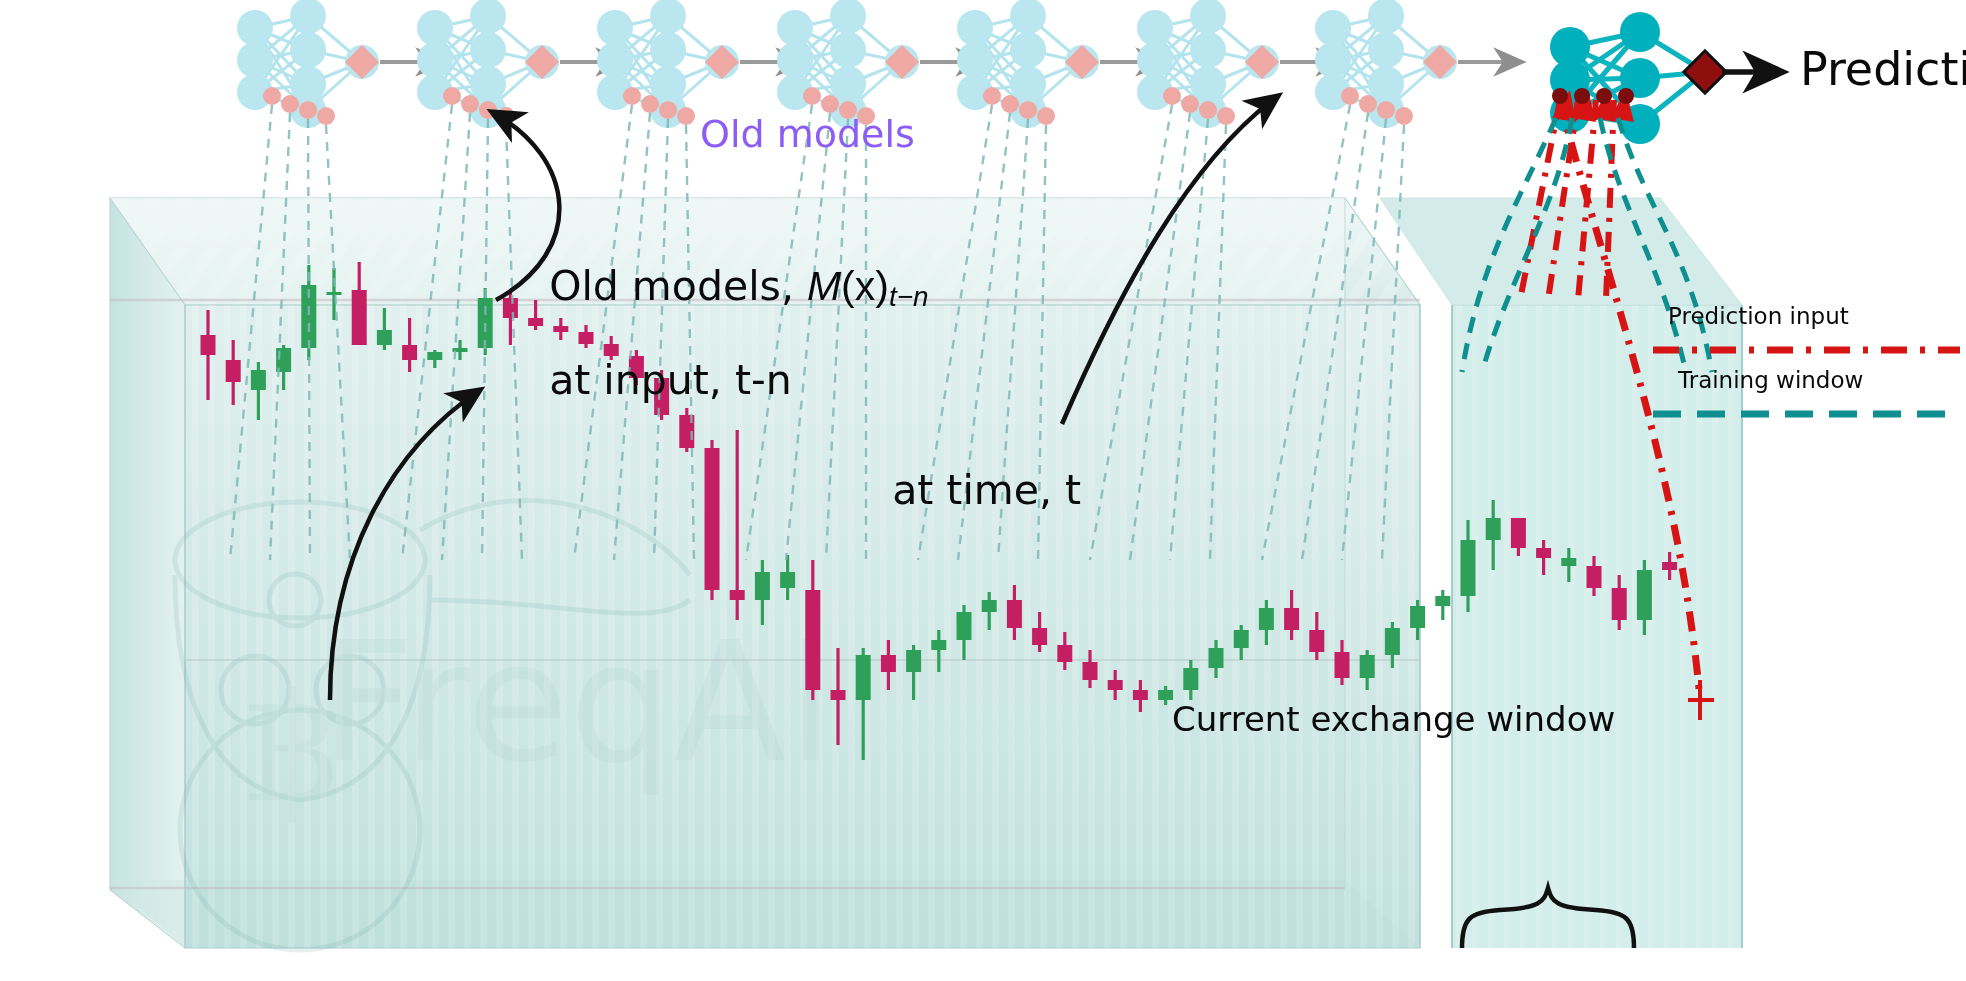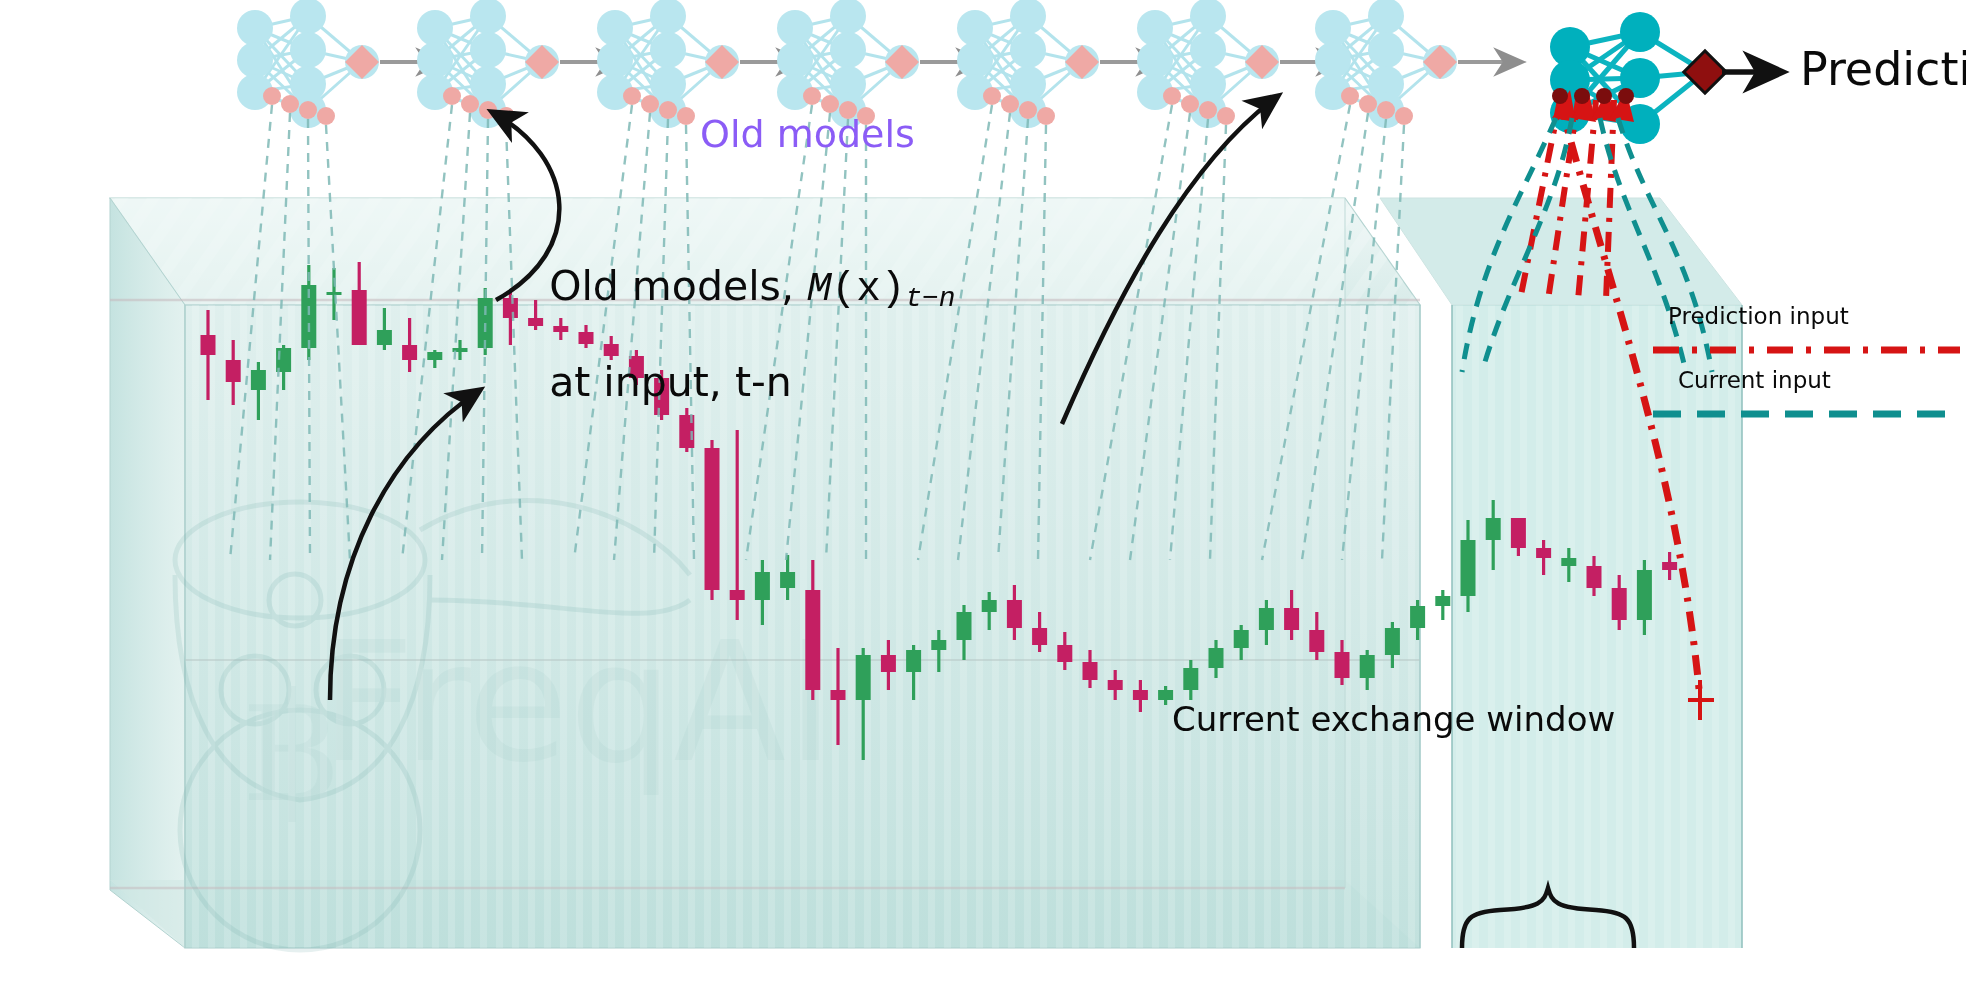--- a/index.html
+++ b/index.html
@@ -7,21 +7,21 @@
        font-family:"DejaVu Sans","Liberation Sans",sans-serif;}
   #stage{position:relative;width:1966px;height:981px;background:#fff;overflow:hidden;}
   svg.layer{position:absolute;left:0;top:0;width:1966px;height:981px;overflow:visible;}
 
   .txt{position:absolute;color:#0a0a0a;white-space:pre;line-height:1.12;}
   .t-big{font-size:41px;}
   .t-mid{font-size:34px;}
   .t-leg{font-size:23px;}
   .t-gray{font-size:38px;color:#8b5cf6;}
   .t-pred{font-size:46px;}
-  .math{font-family:Liberation Mono, monospace;font-style:italic;}
+  .math{font-family:Liberation Sans, sans-serif;font-style:italic;}
   .math .sub{font-size:0.68em;vertical-align:-0.22em;font-style:italic;}
   .math .paren{font-style:normal;}
 </style>
 </head>
 <body>
 
 <div id="stage">
 
   <svg class="layer" viewBox="0 0 1966 981">
     <defs>
@@ -573,25 +573,26 @@
 
   <div class="txt t-gray" style="left:700px;top:113px;">Old models</div>
 
   <div class="txt t-big" style="left:497px;top:218px;">
     <span><span>Old models, </span><span class="math"><span>M</span><span class="paren">(x)</span><span class="sub">t−n</span></span></span><br>
     <span>at input, t-n</span>
   </div>
 
   <div class="txt t-big" style="left:840px;top:330px;">
     <br>
+    <span>at time, t</span>
   </div>
 
   <div class="txt t-big" style="left:205px;top:545px;">
     <br>
   </div>
 
   <div class="txt t-pred" style="left:1800px;top:44px;">Prediction</div>
 
   <div class="txt t-leg" style="left:1668px;top:304px;">Prediction input</div>
-  <div class="txt t-leg" style="left:1678px;top:368px;">Current input</div>
+  <div class="txt t-leg" style="left:1678px;top:368px;">Training window</div>
 
   <div class="txt t-mid" style="left:1172px;top:700px;">Current exchange window</div>
 </div>
 
 </body></html>

